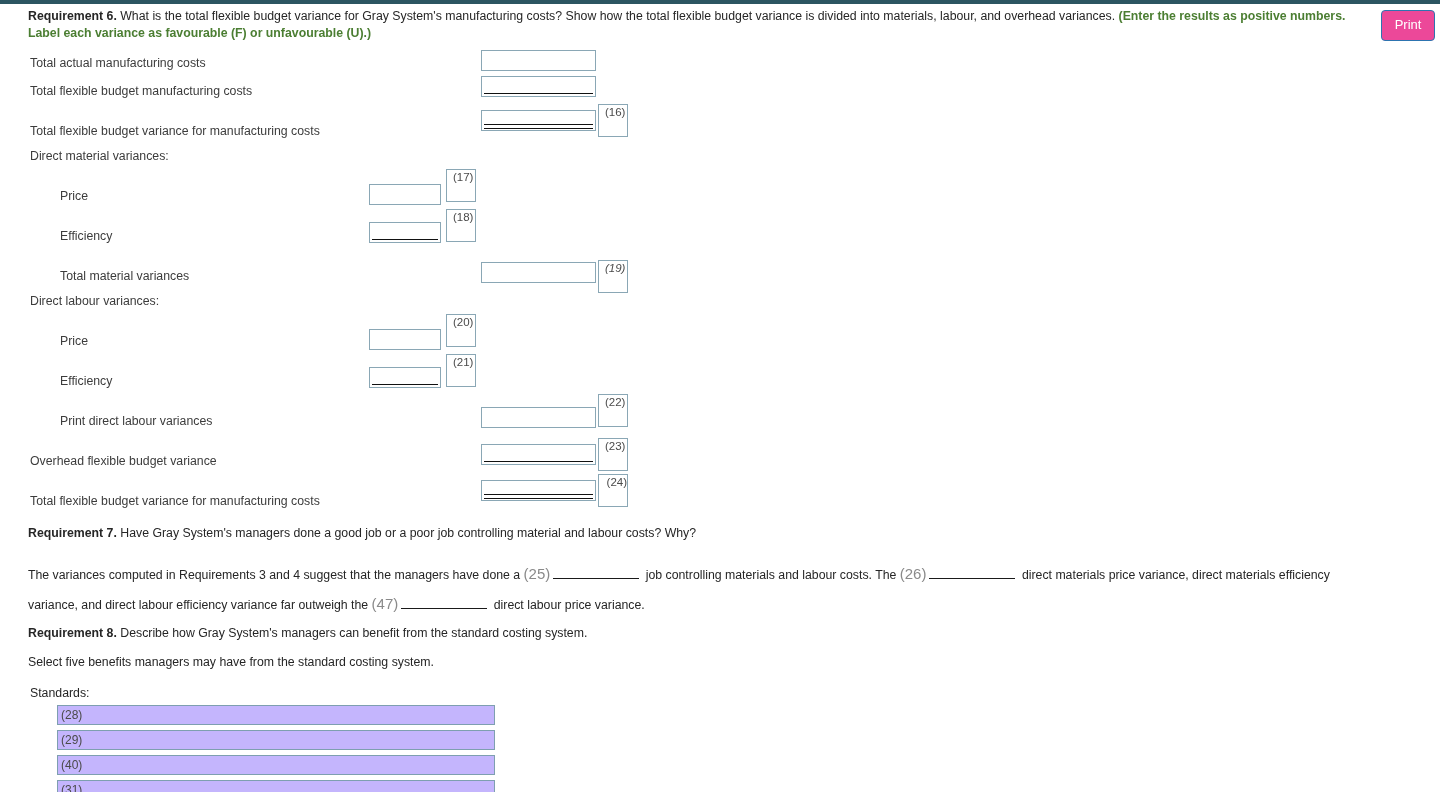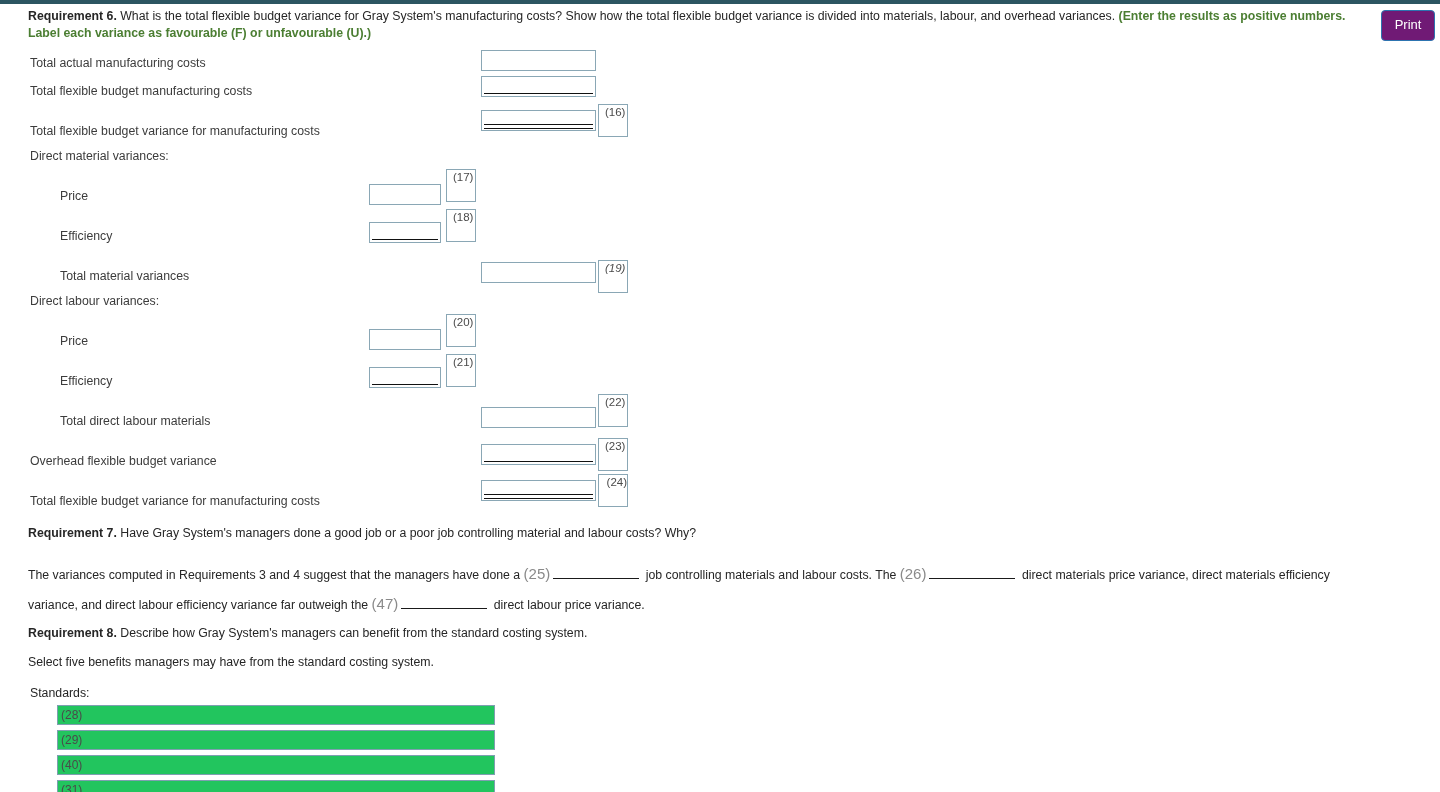--- a/index.html
+++ b/index.html
@@ -25,21 +25,21 @@
     background: #2c5561;
   }
 
   
   .print-btn {
     position: absolute;
     top: 10px;
     left: 1381px;
     width: 52px;
     height: 29px;
-    background: #701a75;
+    background: #ec4899;
     border: 1px solid #2d74b0;
     border-radius: 4px;
     color: #ffffff;
     font-size: 13px;
     font-family: "Liberation Sans", sans-serif;
     line-height: 27px;
     text-align: center;
     cursor: pointer;
     z-index: 30;
   }
@@ -142,21 +142,21 @@
     vertical-align: baseline;
     cursor: pointer;
   }
 
   
   .std-select {
     position: absolute;
     left: 57px;
     width: 438px;
     height: 20px;
-    background: #22c55e;
+    background: #c4b5fd;
     border: 1px solid #7e9fb0;
     box-sizing: border-box;
     font-size: 12px;
     color: #4a4a4a;
     padding-left: 3px;
     line-height: 18px;
     cursor: pointer;
   }
 </style>
 </head>
@@ -195,21 +195,21 @@
 <div class="row-label" style="top:294px; left:30px;">Direct labour variances:</div>
 
 <div class="row-label" style="top:334px; left:60px;">Price</div>
 <div class="ibox sml" style="top:329px; left:369px;"></div>
 <div class="tagbox" style="top:314px; left:446px;">(20)</div>
 
 <div class="row-label" style="top:374px; left:60px;">Efficiency</div>
 <div class="ibox sml rule1" style="top:367px; left:369px;"></div>
 <div class="tagbox" style="top:354px; left:446px;">(21)</div>
 
-<div class="row-label" style="top:414px; left:60px;">Total direct labour materials</div>
+<div class="row-label" style="top:414px; left:60px;">Print direct labour variances</div>
 <div class="ibox big" style="top:407px; left:481px;"></div>
 <div class="tagbox" style="top:394px; left:598px;">(22)</div>
 
 <div class="row-label" style="top:454px; left:30px;">Overhead flexible budget variance</div>
 <div class="ibox big rule1" style="top:444px; left:481px;"></div>
 <div class="tagbox" style="top:438px; left:598px;">(23)</div>
 
 <div class="row-label" style="top:494px; left:30px;">Total flexible budget variance for manufacturing costs</div>
 <div class="ibox big rule2" style="top:480px; left:481px;"></div>
 <div class="tagbox" style="top:474px; left:598px;text-align:right;">(24)</div>

